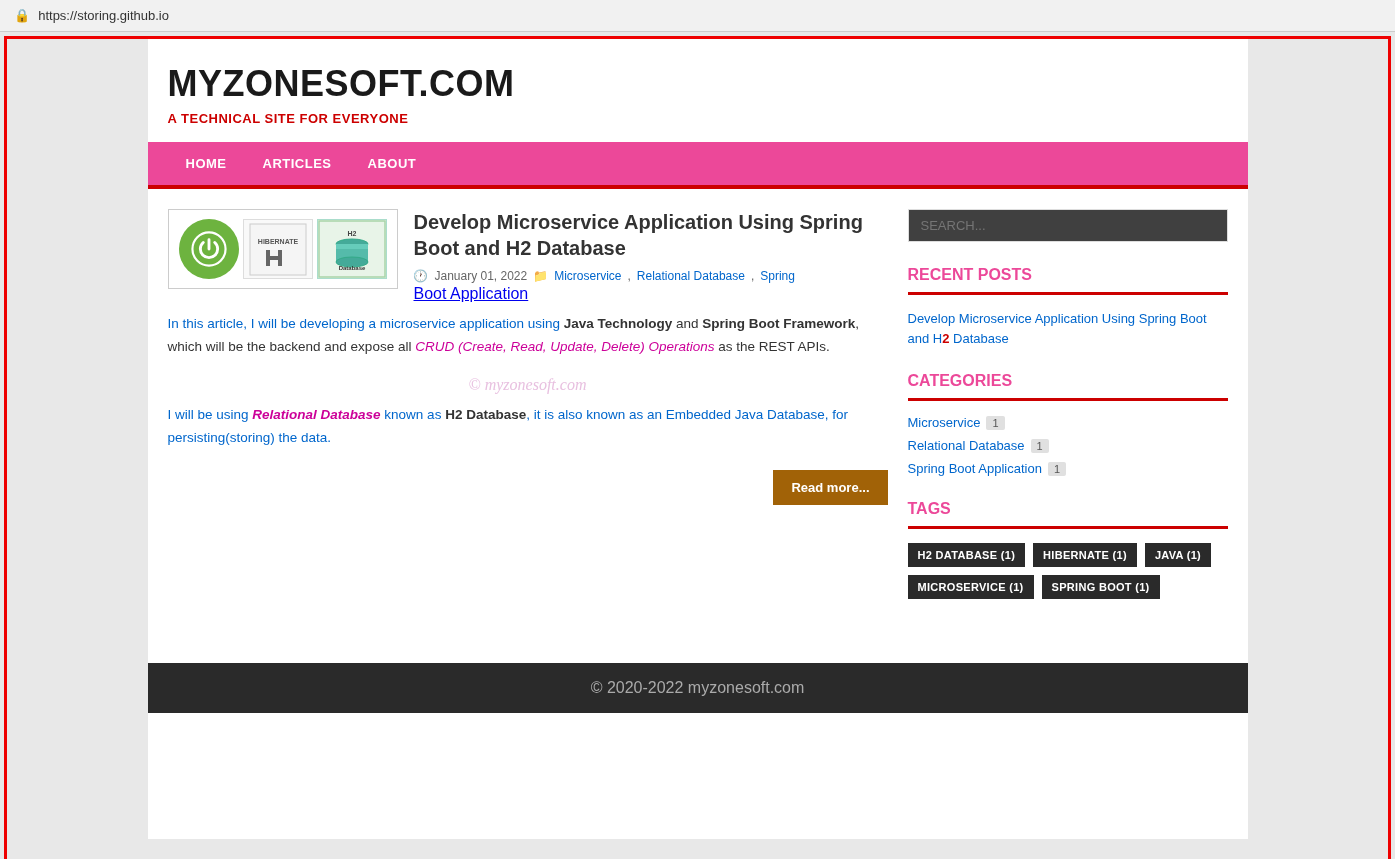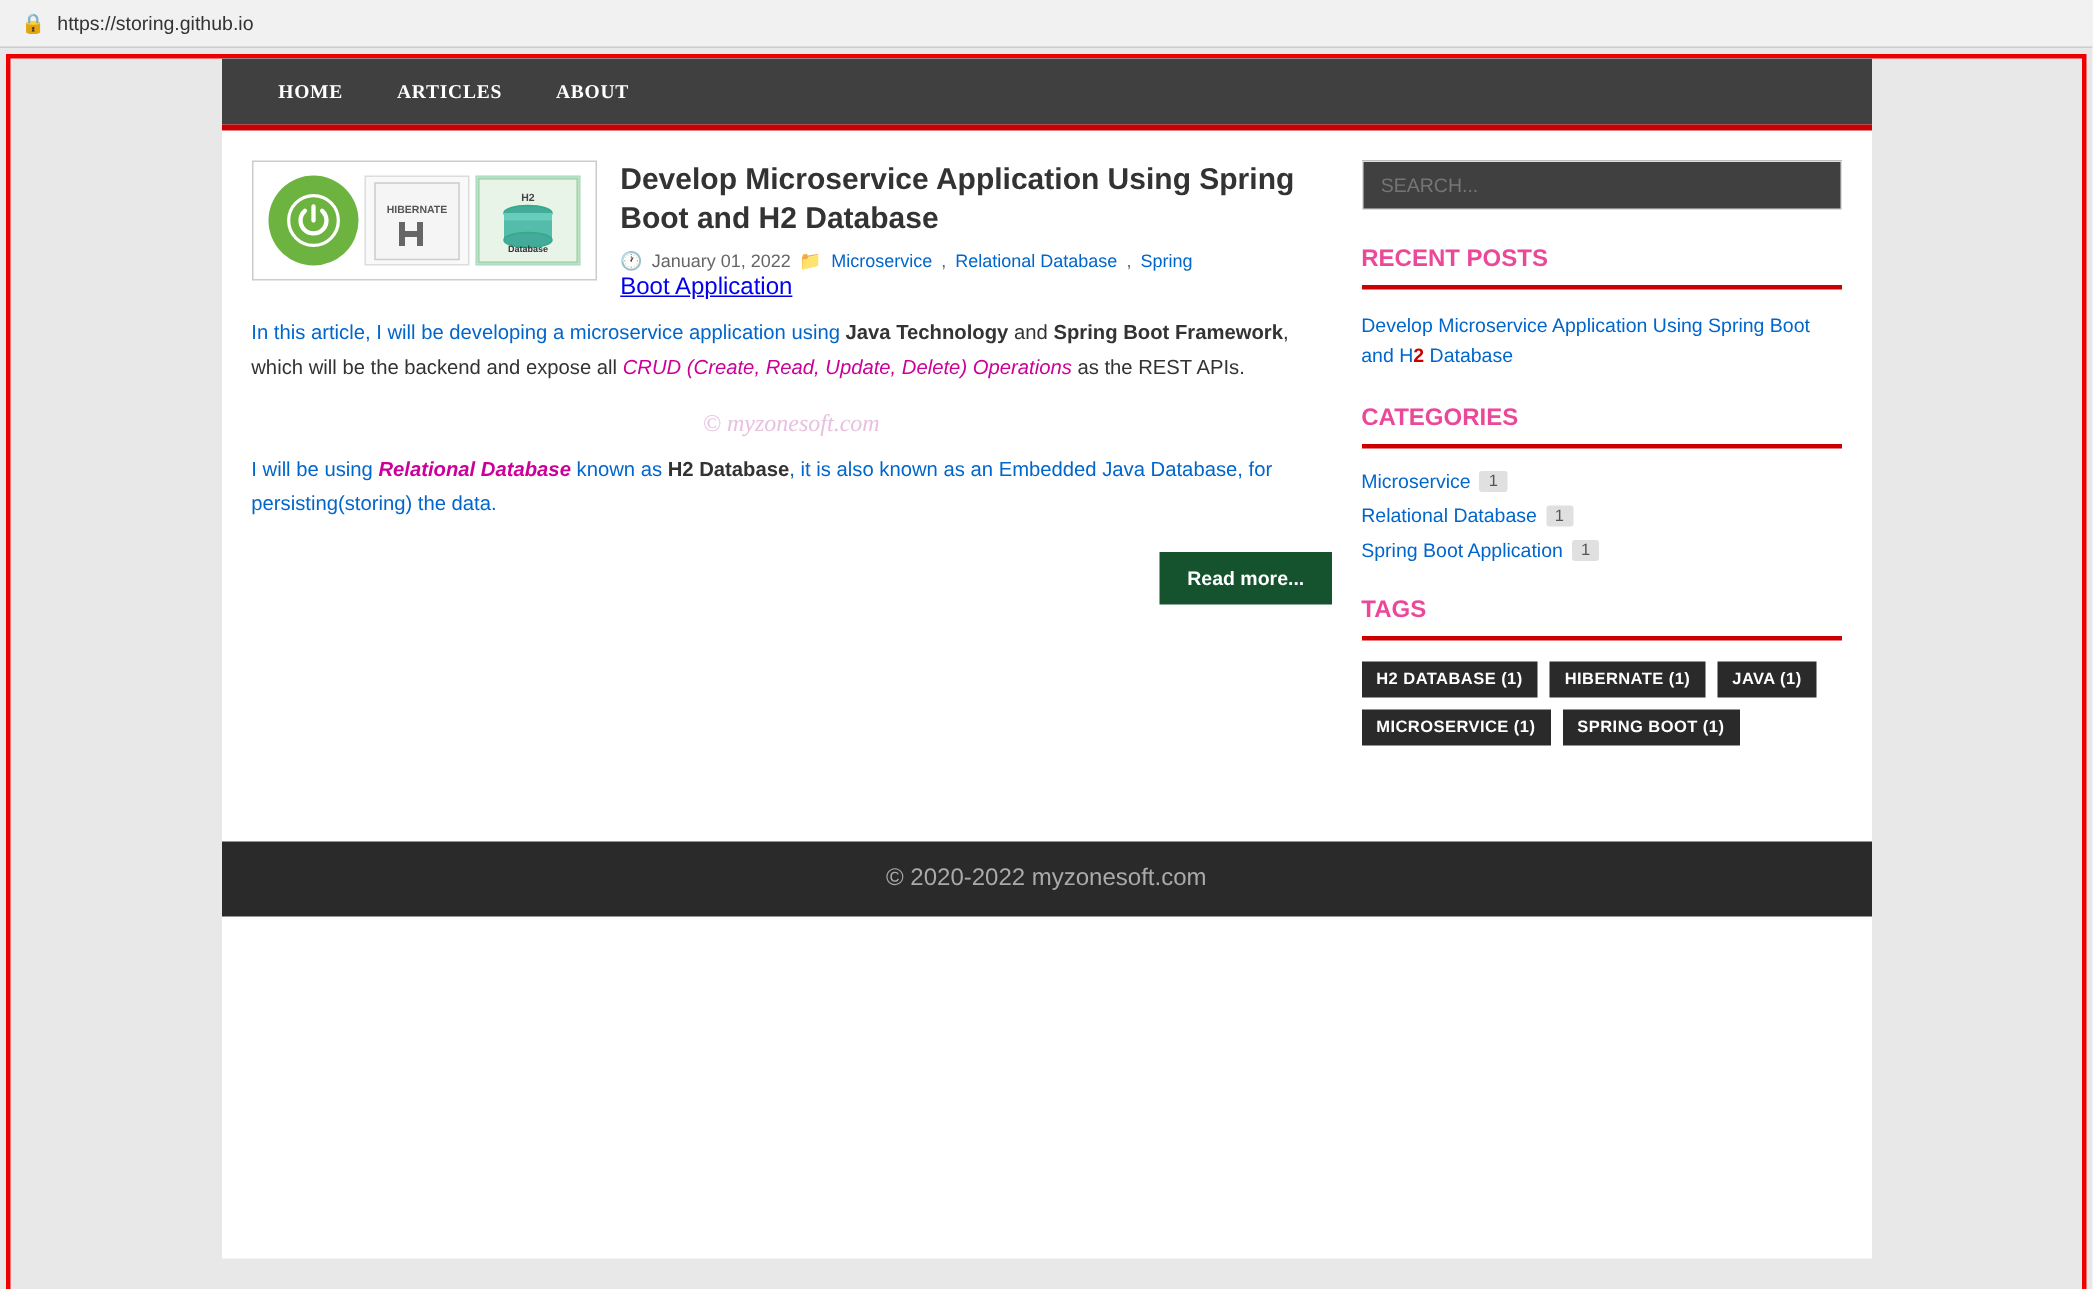--- a/index.html
+++ b/index.html
@@ -58,23 +58,22 @@
     .site-tagline {
       color: #cc0000;
       font-size: 13px;
       font-weight: bold;
       margin-top: 6px;
       letter-spacing: 0.5px;
     }
 
     
     .site-nav {
-      background: #404040;
+      background: #ec4899;
       padding: 0 20px;
-      font-family: Liberation Serif, serif;
     }
     .site-nav ul {
       list-style: none;
       display: flex;
     }
     .site-nav ul li a {
       display: block;
       color: #fff;
       text-decoration: none;
       padding: 14px 18px;
@@ -208,21 +207,21 @@
       color: #e8c0e0;
       font-size: 16px;
       font-style: italic;
       text-align: center;
       margin: 6px 0;
       font-family: Georgia, serif;
     }
 
     .read-more-btn {
       display: inline-block;
-      background: #14532d;
+      background: #a16207;
       color: #fff;
       padding: 10px 18px;
       font-size: 13px;
       font-weight: bold;
       text-decoration: none;
       cursor: pointer;
       border: none;
       float: right;
       margin-top: 8px;
     }
@@ -317,20 +316,24 @@
 <body>
 
 <div class="browser-bar">
   <span class="lock-icon">🔒</span>
   <span class="url">https://storing.github.io</span>
 </div>
 
 <div class="outer-border">
   <div class="site-wrapper">
 
+    <div class="site-header">
+      <div class="site-title">MYZONESOFT.COM</div>
+      <div class="site-tagline">A TECHNICAL SITE FOR EVERYONE</div>
+    </div>
 
     <nav class="site-nav">
       <ul>
         <li>
           <a href="#">HOME</a>
         </li>
         <li>
           <a href="#">ARTICLES</a>
         </li>
         <li>

